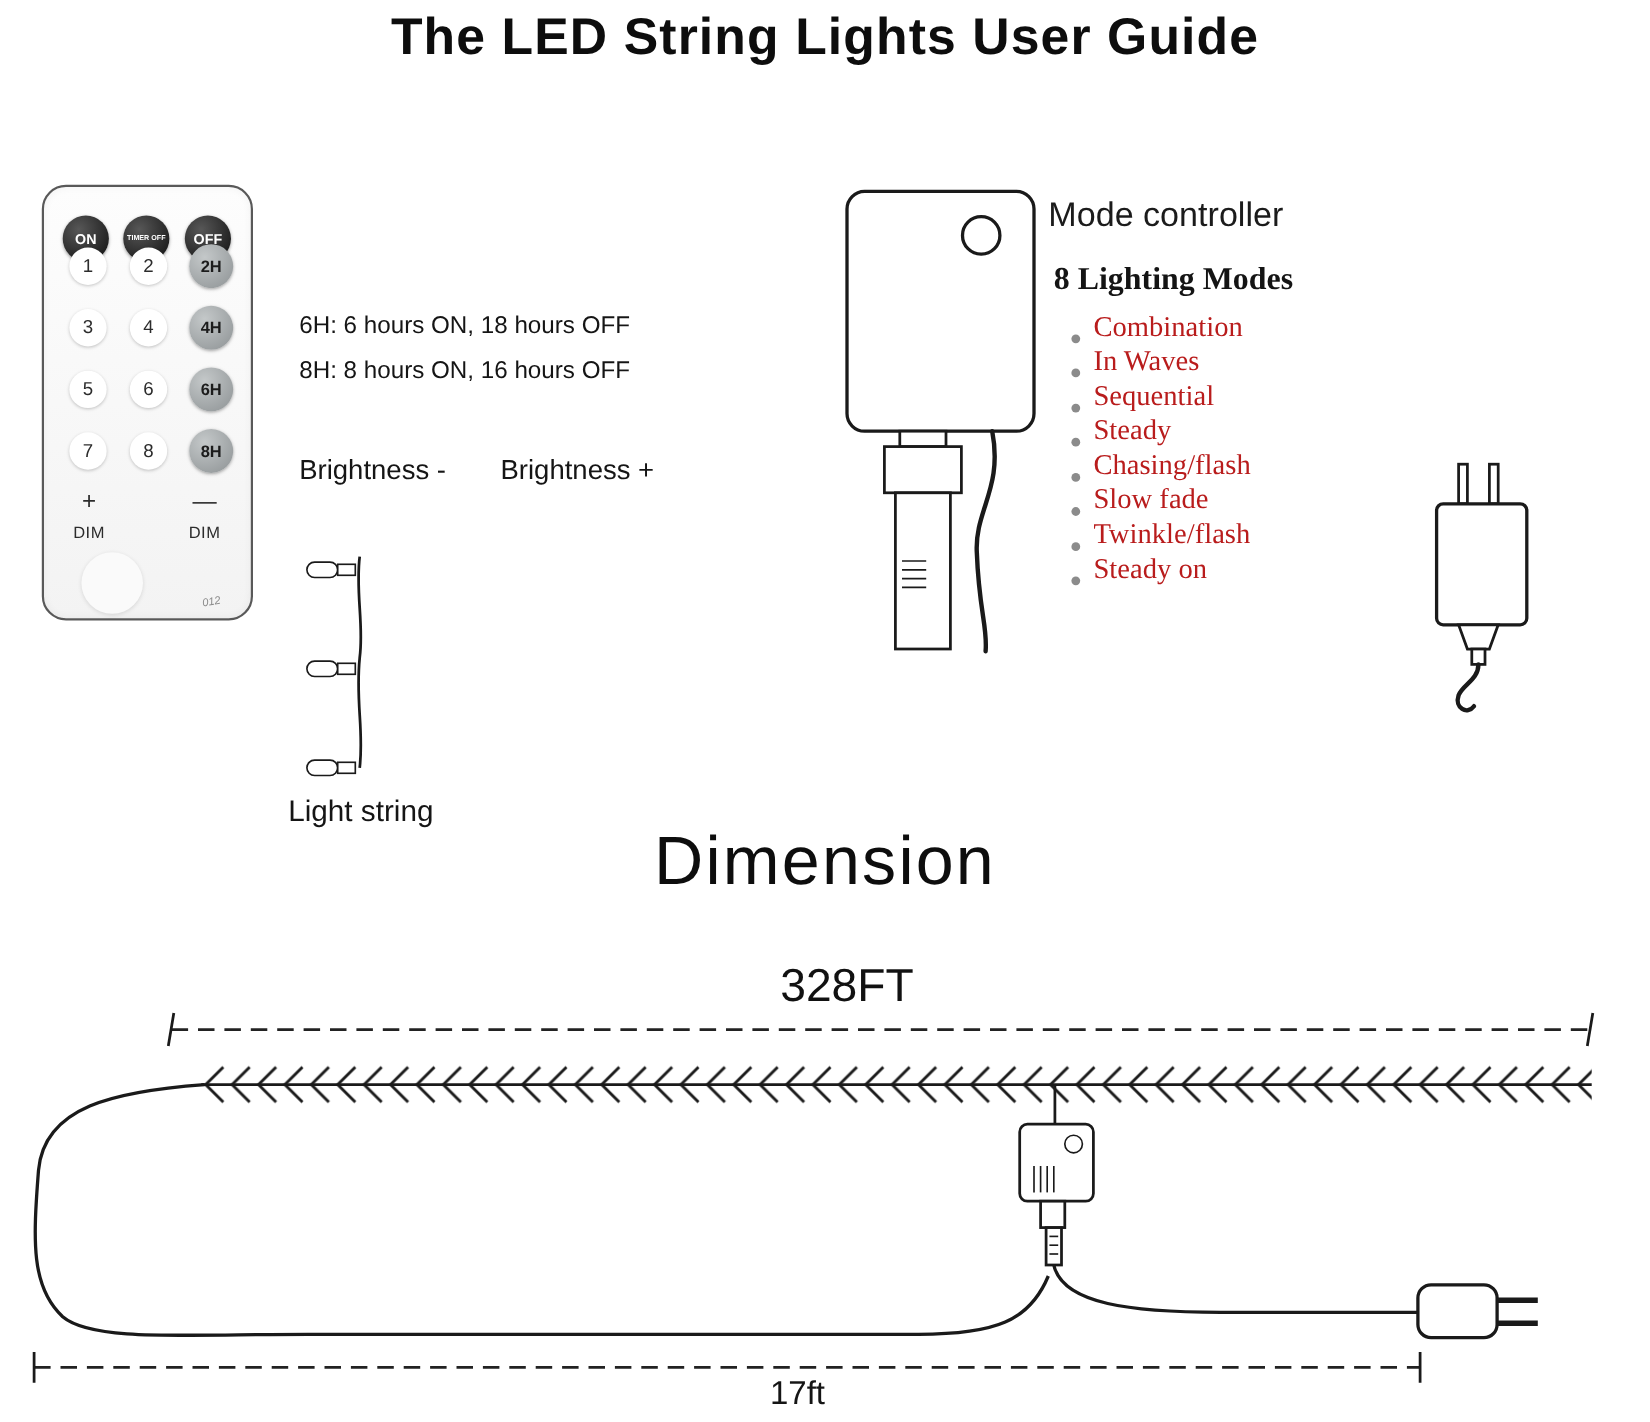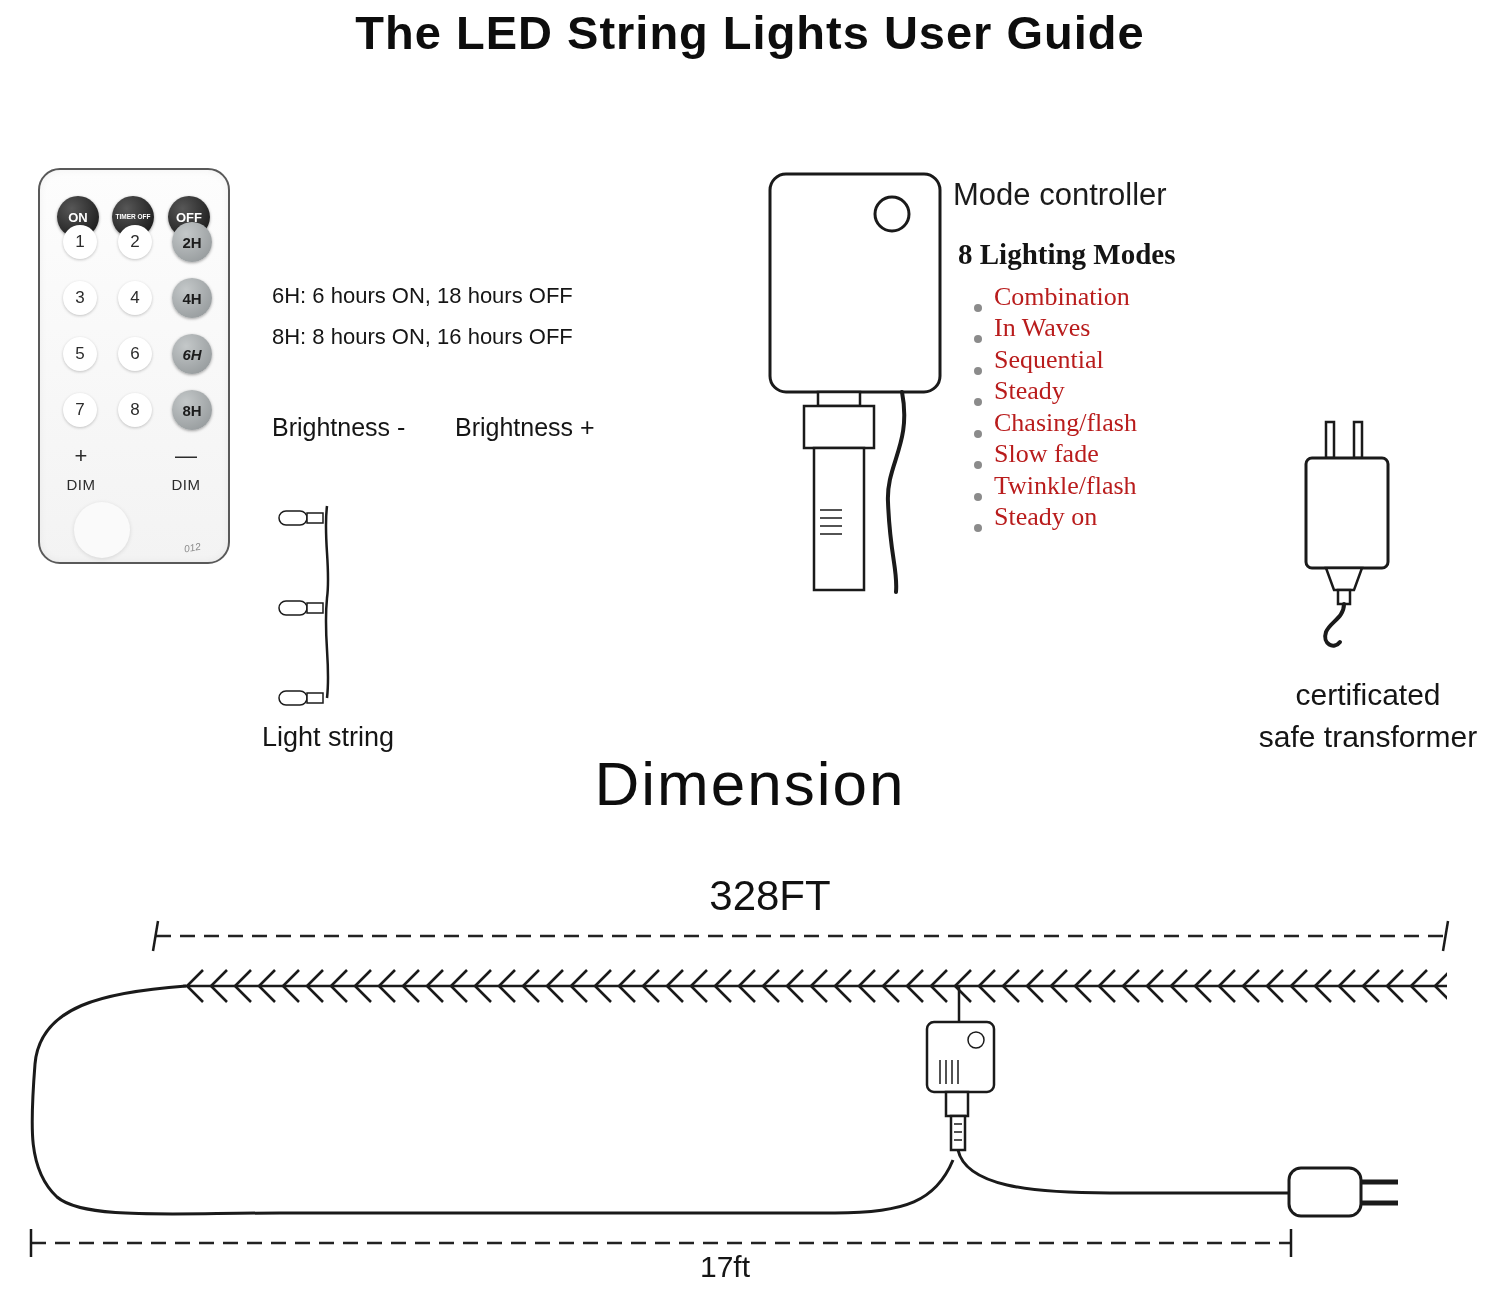--- a/index.html
+++ b/index.html
@@ -81,21 +81,21 @@
     <div class="num" style="left:23px;top:55px;">1</div>
     <div class="num" style="left:78px;top:55px;">2</div>
     <div class="timer" style="left:132px;top:52px;">2H</div>
 
     <div class="num" style="left:23px;top:111px;">3</div>
     <div class="num" style="left:78px;top:111px;">4</div>
     <div class="timer" style="left:132px;top:108px;">4H</div>
 
     <div class="num" style="left:23px;top:167px;">5</div>
     <div class="num" style="left:78px;top:167px;">6</div>
-    <div class="timer" style="left:132px;top:164px;font-style:italic;">6H</div>
+    <div class="timer" style="left:132px;top:164px;">6H</div>
 
     <div class="num" style="left:23px;top:223px;">7</div>
     <div class="num" style="left:78px;top:223px;">8</div>
     <div class="timer" style="left:132px;top:220px;">8H</div>
 
     <div class="dim" style="left:23px;top:276px;">
       <div class="sign">+</div>
       <div class="lbl">DIM</div>
     </div>
     <div class="dim" style="left:128px;top:276px;">
@@ -182,24 +182,20 @@
   </ul>
 
   <svg class="drawing" style="left:1292px;top:416px;" width="126" height="250" viewBox="0 0 126 250">
     <rect class="ink w25 whitefill" x="34" y="6" width="8" height="36"></rect>
     <rect class="ink w25 whitefill" x="62" y="6" width="8" height="36"></rect>
     <rect class="ink w3 whitefill" x="14" y="42" width="82" height="110" rx="6"></rect>
     <path class="ink w25 whitefill" d="M34,152 L42,174 L62,174 L70,152 Z"></path>
     <rect class="ink w25 whitefill" x="46" y="174" width="12" height="14"></rect>
     <path class="ink" stroke-width="4" stroke-linecap="round" d="M52,188 C52,202 38,206 34,216 C30,228 42,234 48,226"></path>
   </svg>
-  <div class="transformer-label">
-    <div>certificated</div>
-    <div>safe transformer</div>
-  </div>
 
   <h2 class="dimension-heading">Dimension</h2>
   <div class="len-328">328FT</div>
   <div class="len-17">17ft</div>
 
   <svg class="drawing" style="left:0;top:0;pointer-events:none;" width="1500" height="1293" viewBox="0 0 1500 1293">
     <defs>
       <pattern id="chev" x="183" y="966" width="24" height="40" patternUnits="userSpaceOnUse">
         <path d="M20,4 L4,20 L20,36" fill="none" stroke="#1a1a1a" stroke-width="2.6"></path>
       </pattern>

